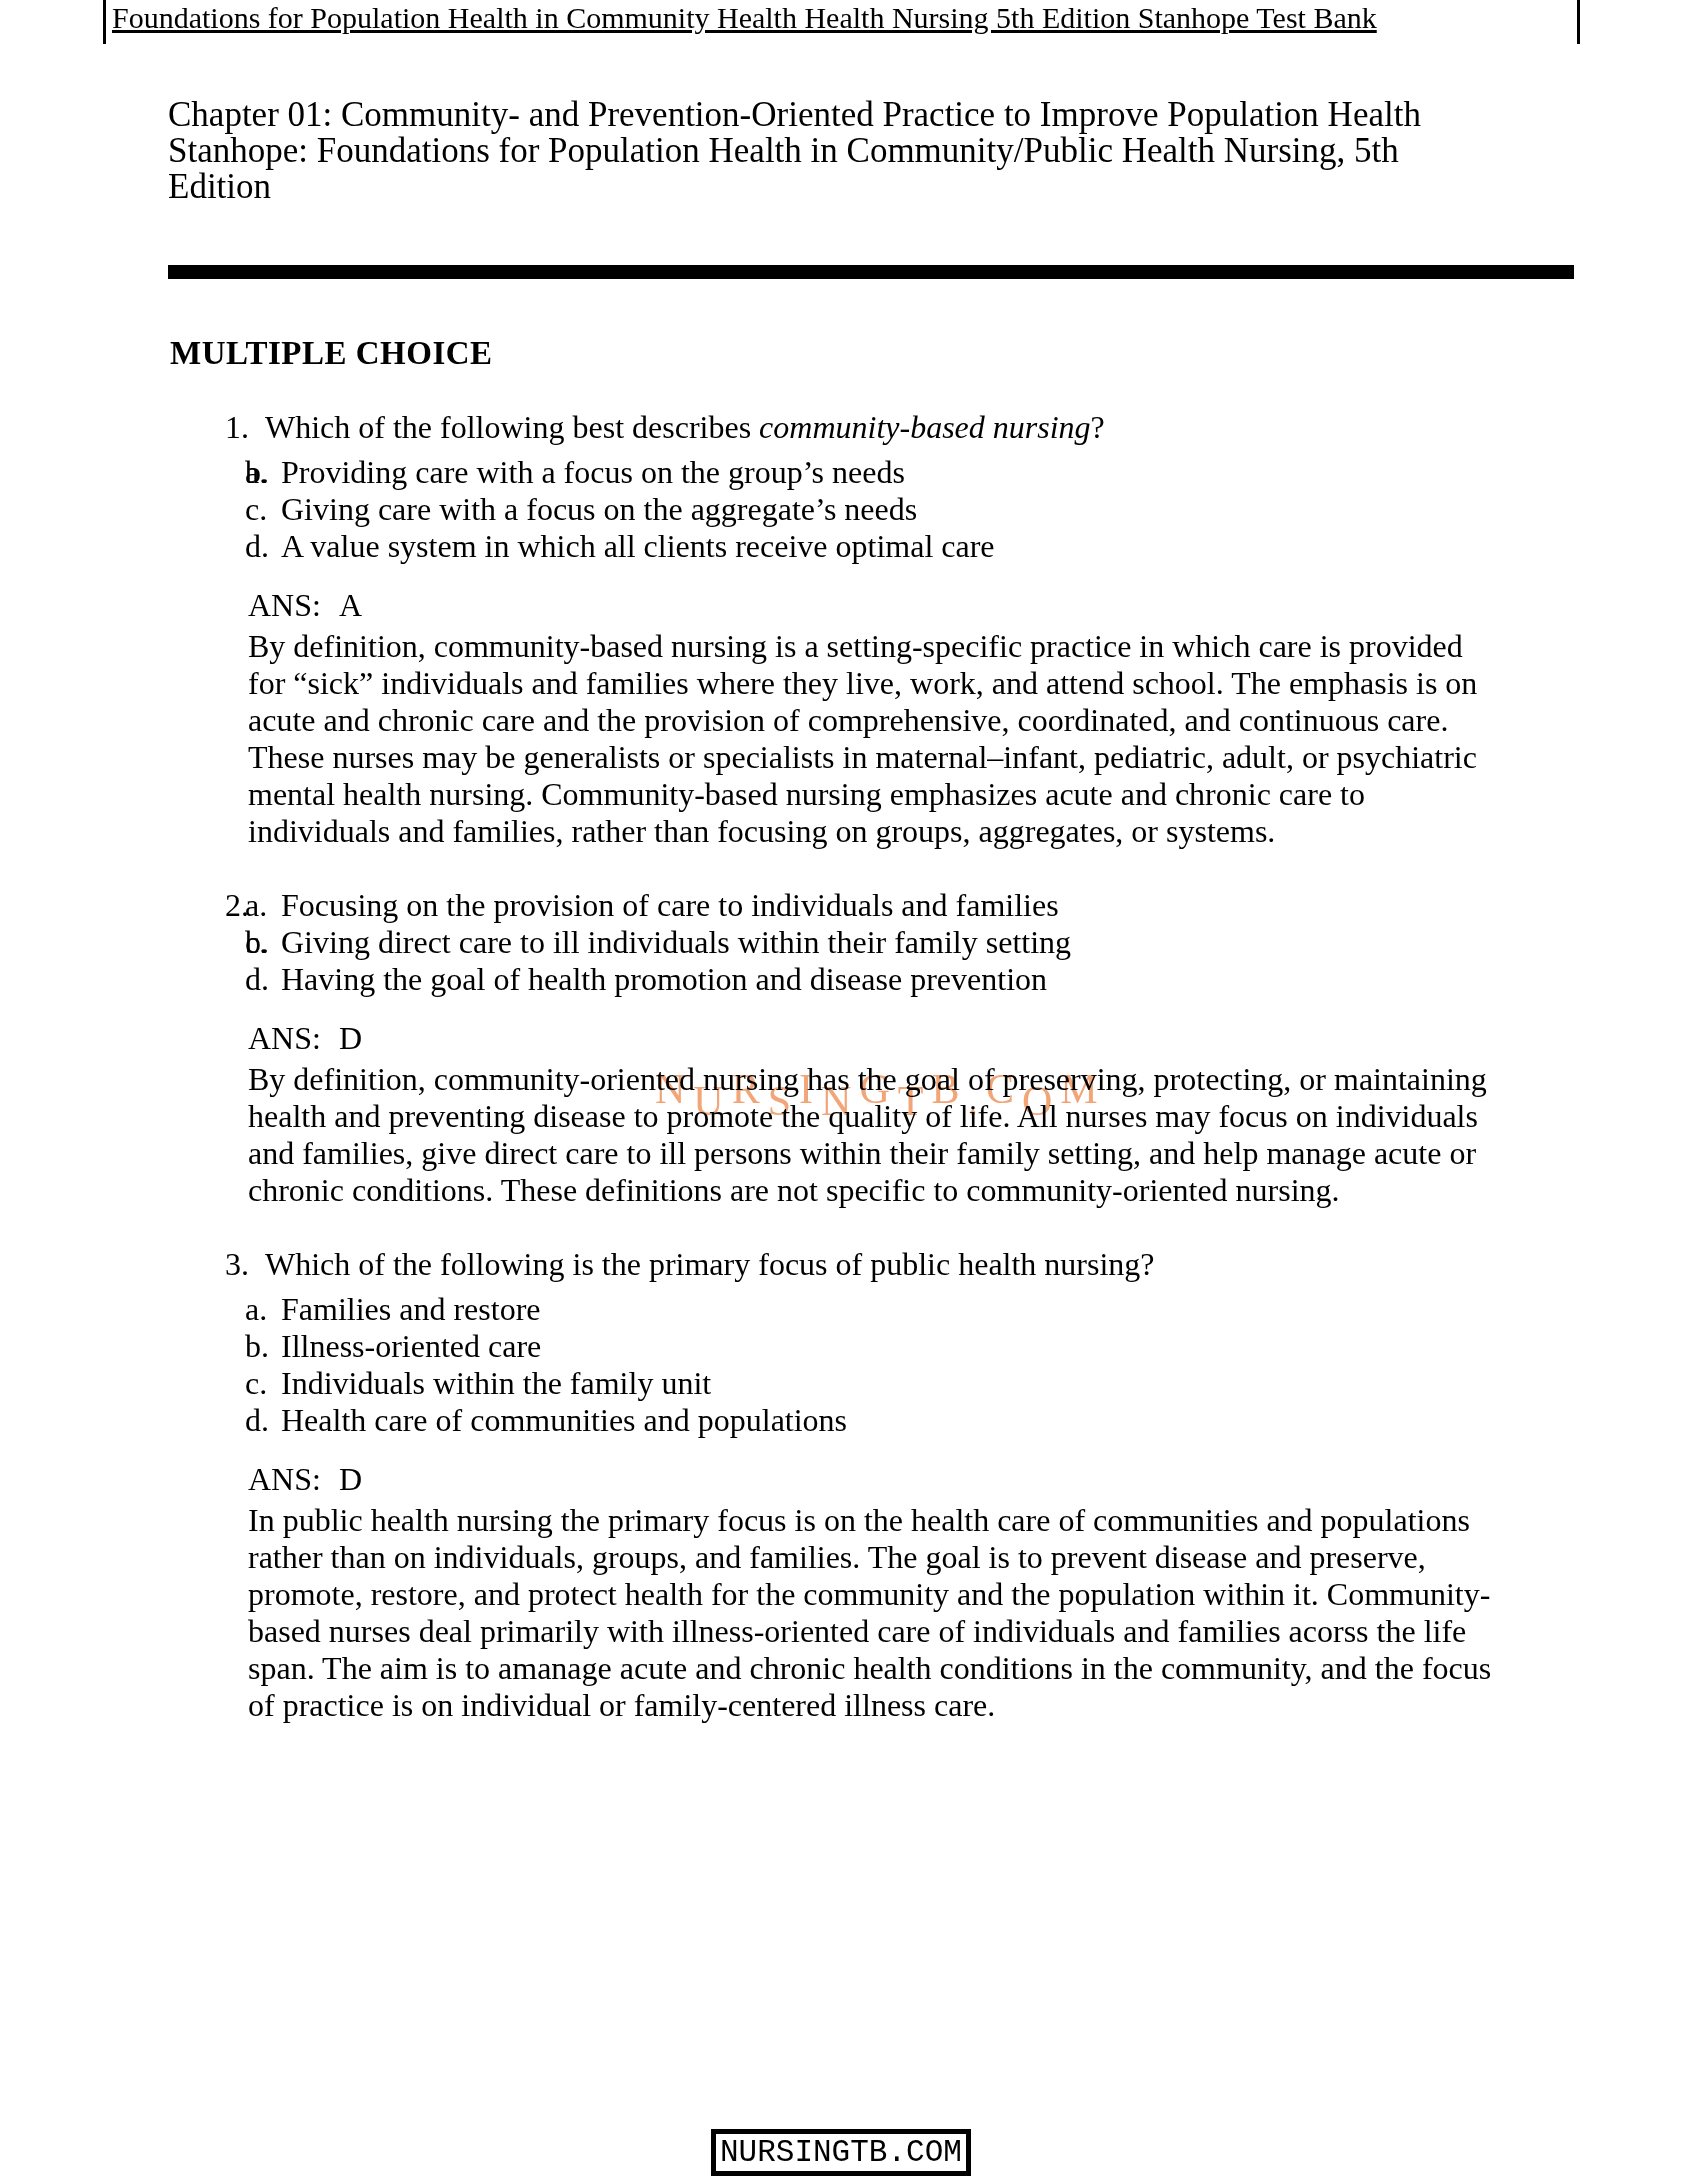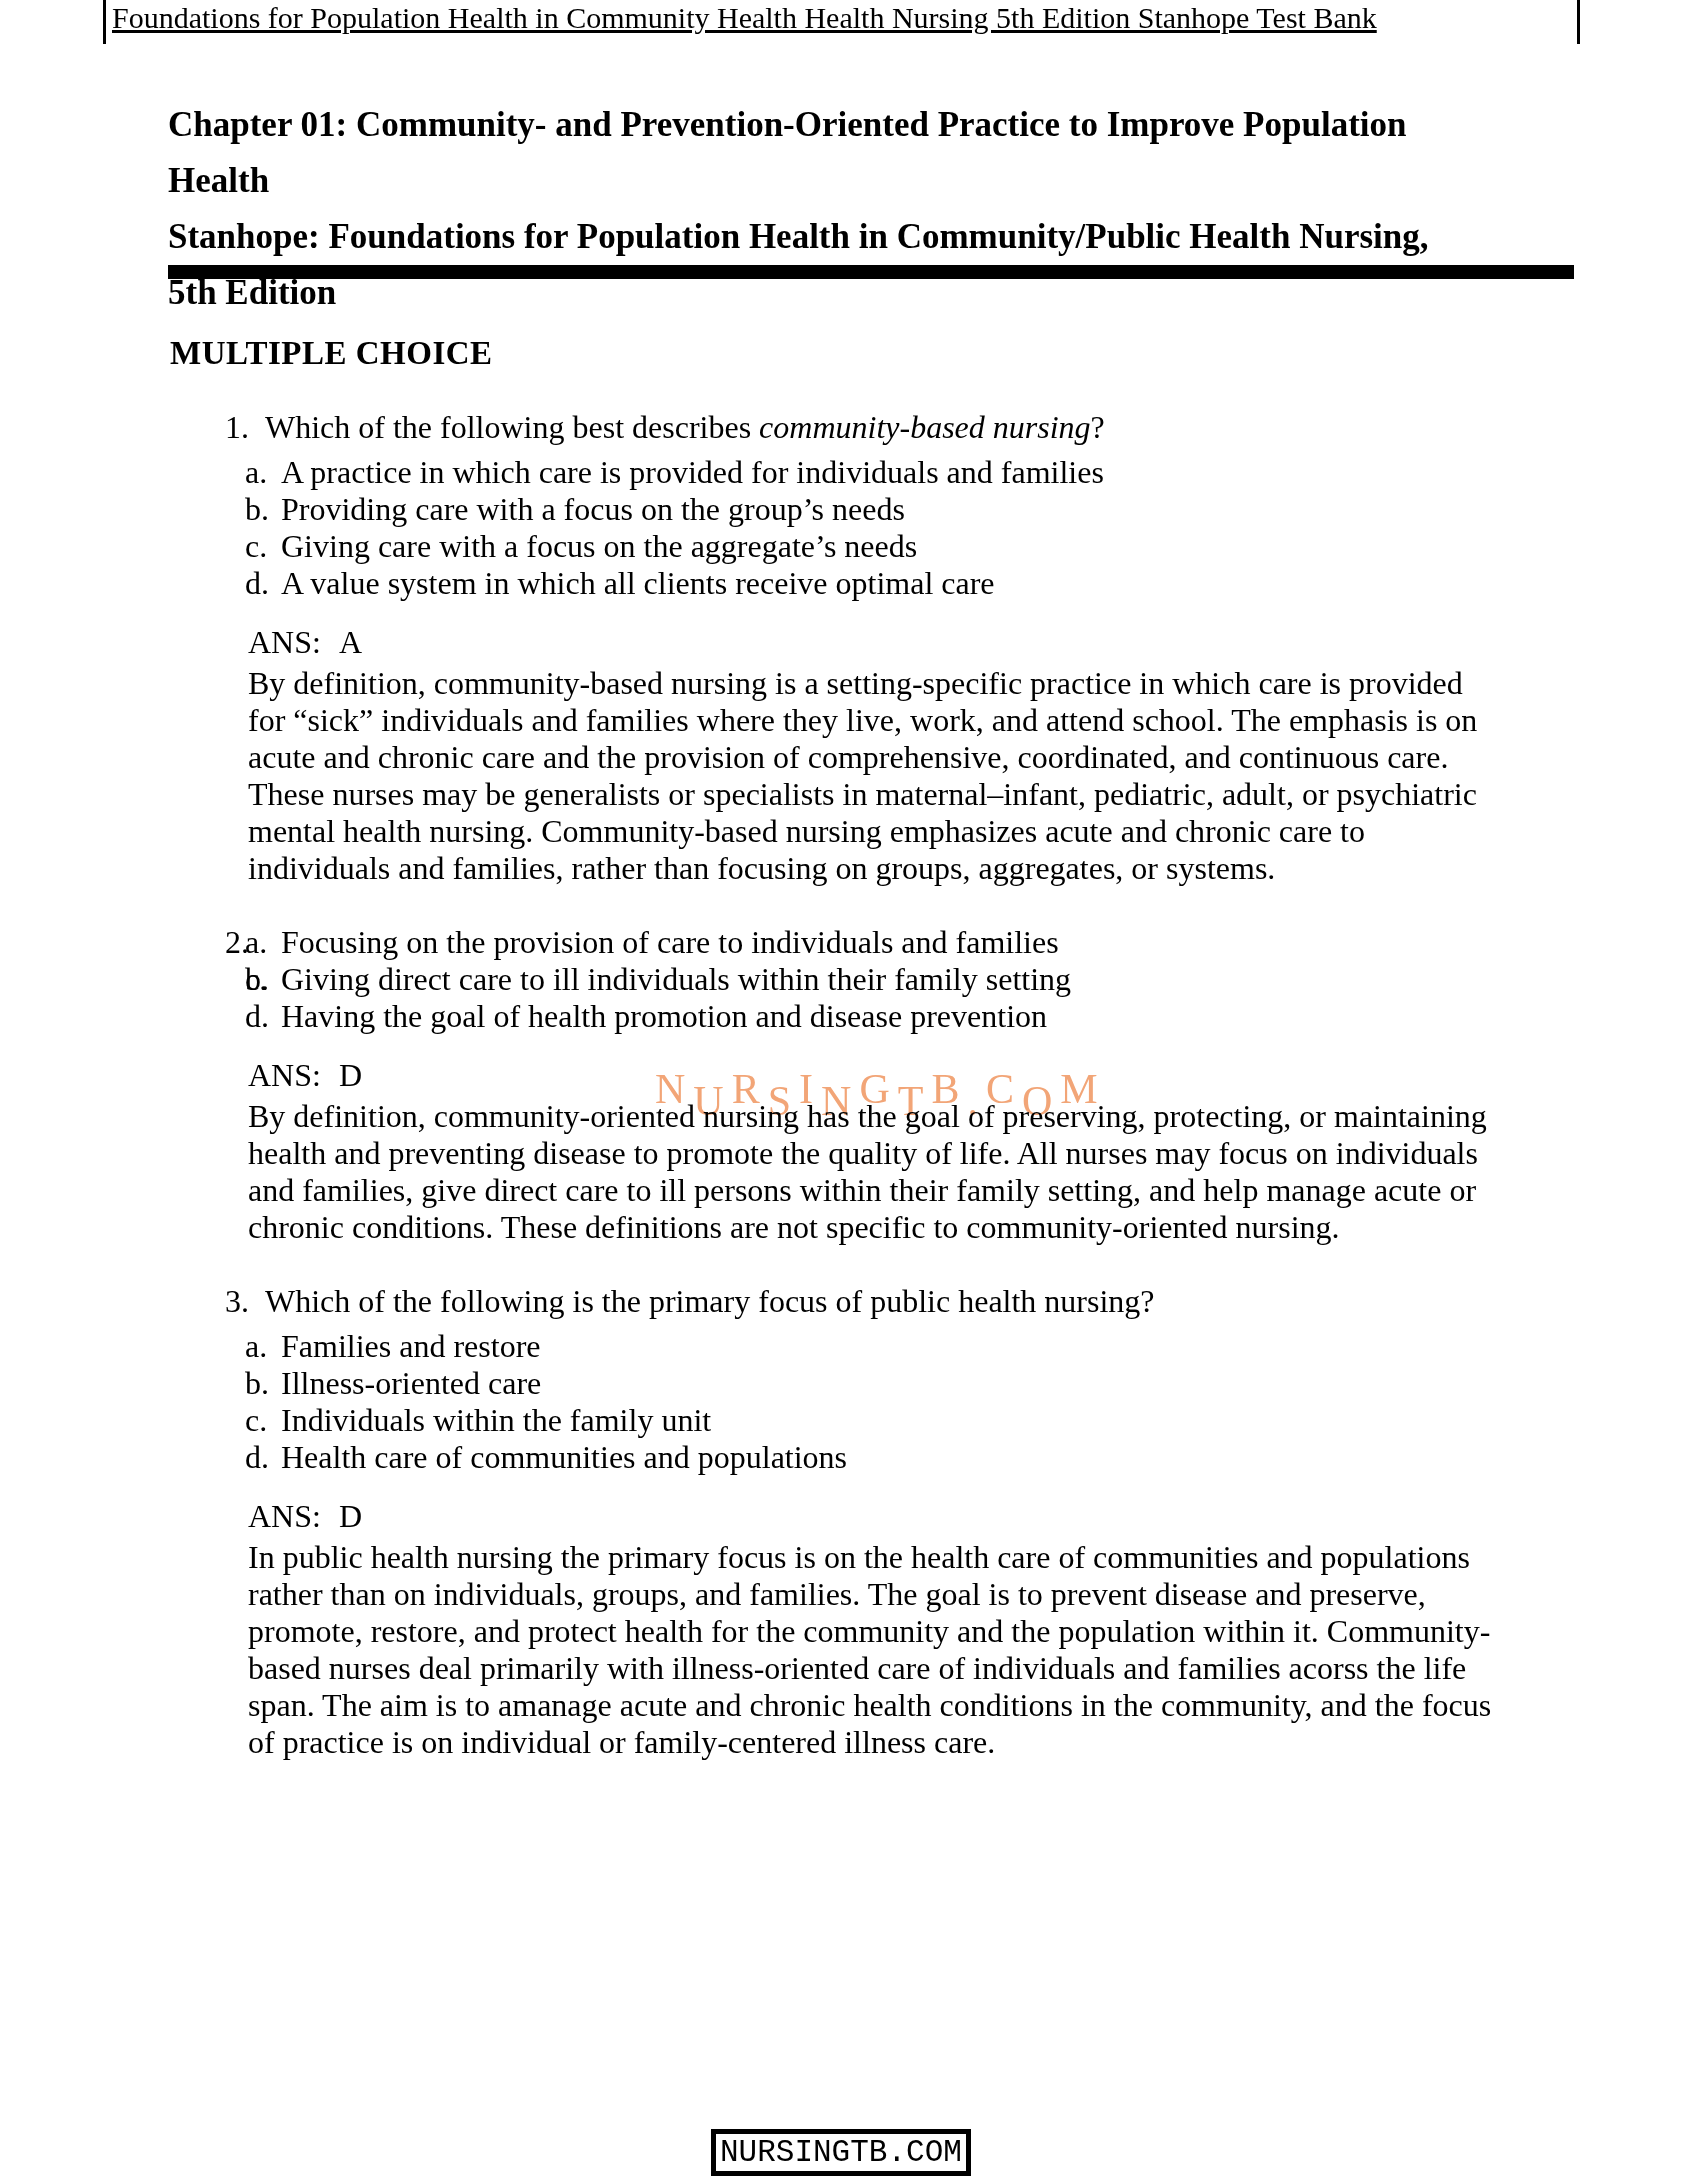--- a/index.html
+++ b/index.html
@@ -30,22 +30,22 @@
     text-decoration-thickness: 3px;
     color: #000;
   }
 
   
   .title-block {
     position: absolute;
     left: 168px; top: 97px;
     width: 1317px;
     font-size: 35px;
-    font-weight: bold;
-    line-height: 56px;
+    font-weight: normal;
+    line-height: 36px;
   }
 
   .black-bar {
     position: absolute;
     left: 168px; top: 265px;
     width: 1406px; height: 14px;
     background: #000;
   }
 
   .section-heading {
@@ -125,21 +125,20 @@
 
   <div class="questions">
 
     <div class="question">
       <div class="q-stem-row">
         <span class="q-num">1.</span>
         <span class="q-stem"><span>Which of the following best describes </span><i>community-based nursing</i><span>?</span></span>
       </div>
       <div class="q-option">
         <span class="opt-letter">a.</span>
-        <span class="opt-text">A practice in which care is provided for individuals and families</span>
       </div>
       <div class="q-option">
         <span class="opt-letter">b.</span>
         <span class="opt-text">Providing care with a focus on the group’s needs</span>
       </div>
       <div class="q-option">
         <span class="opt-letter">c.</span>
         <span class="opt-text">Giving care with a focus on the aggregate’s needs</span>
       </div>
       <div class="q-option">

